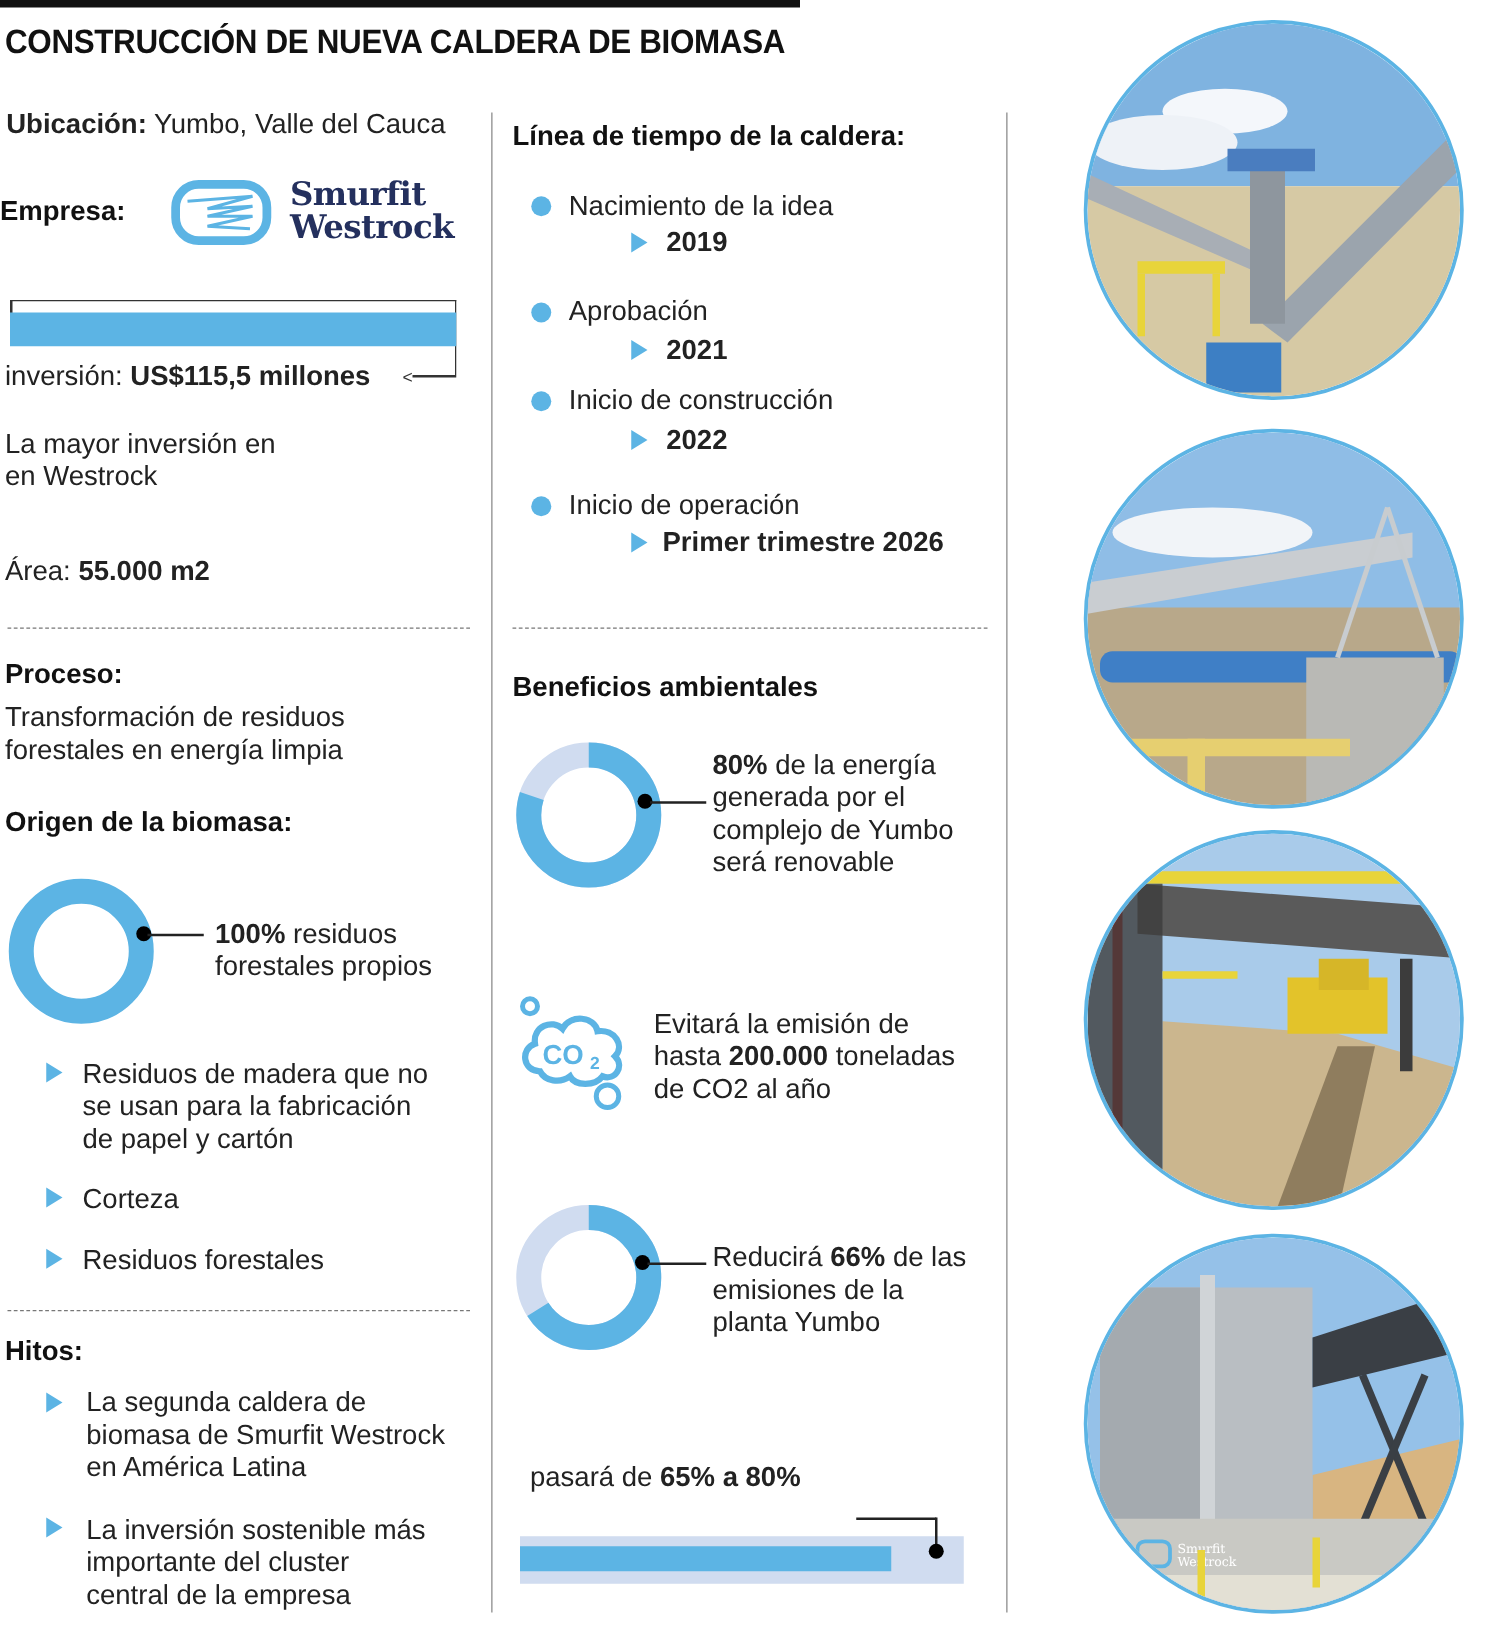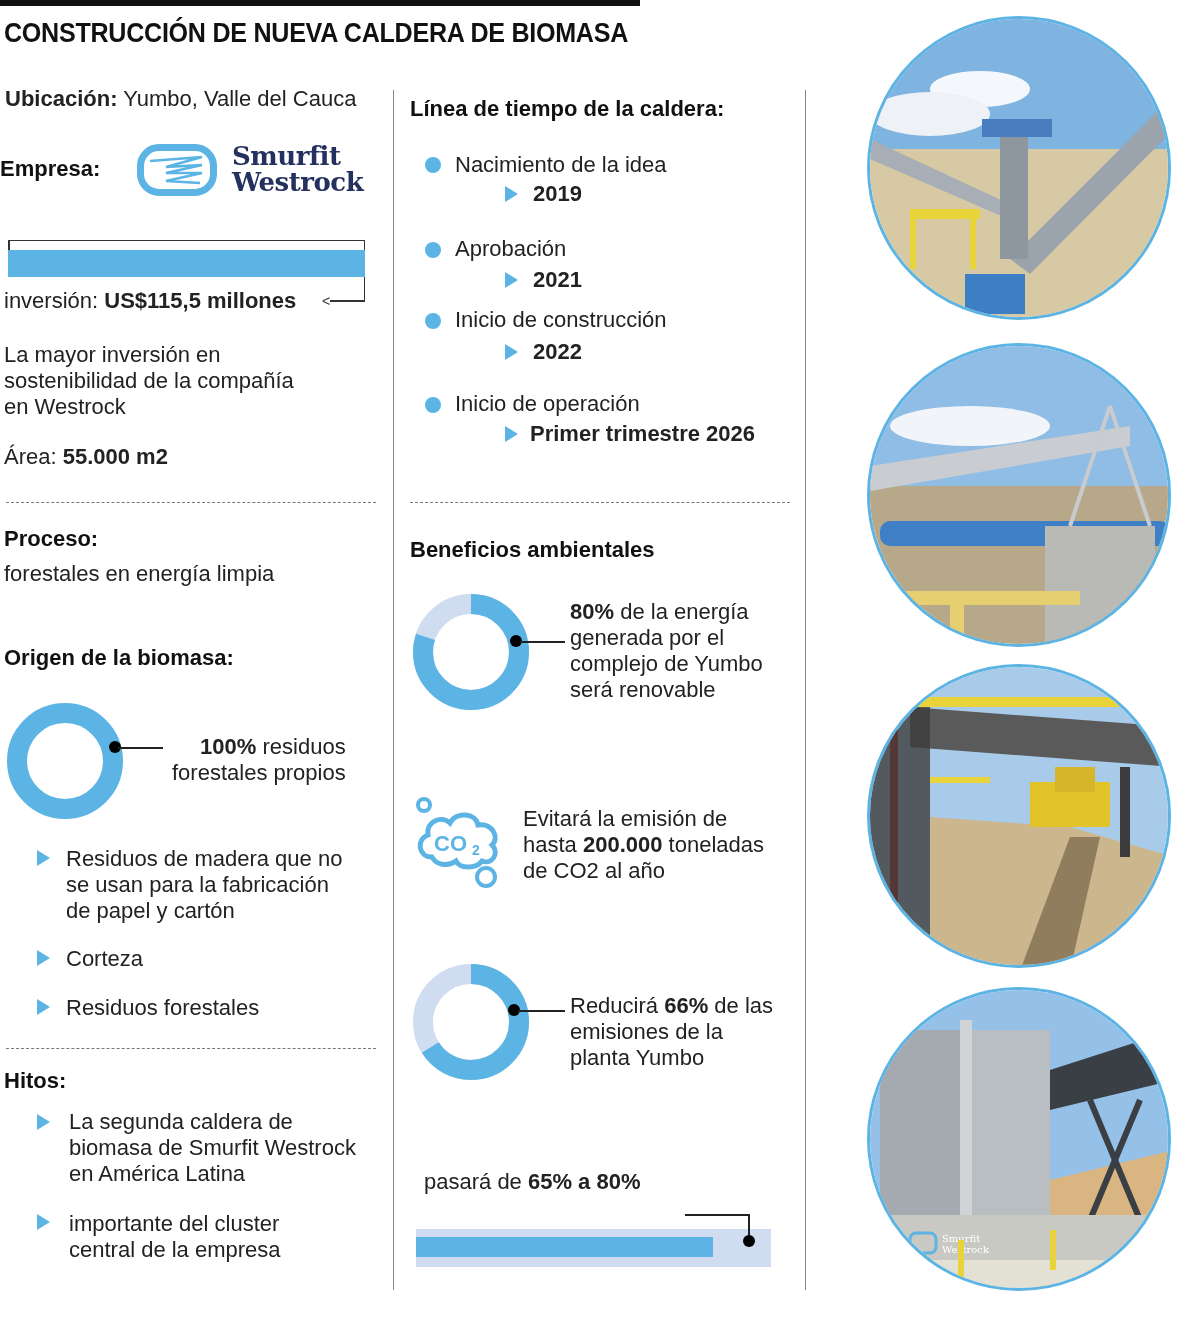--- a/index.html
+++ b/index.html
@@ -67,41 +67,41 @@
 <div class="abs inv-frame-left"></div>
 <div class="abs inv-bar"></div>
 <div class="abs inv-arrow-line"></div>
 <div class="abs" style="left:322px; top:293px; font-size:14px; color:#333;">&lt;</div>
 <div class="abs txt" style="left:4px; top:288px; white-space:nowrap;">
   <span>inversión: </span><span class="bold">US$115,5 millones</span>
 </div>
 
 <div class="abs txt" style="left:4px; top:342px;">
   <div>La mayor inversión en</div>
-  <div>sostenibilidad de la compañía</div>
   <div>en Westrock</div>
 </div>
 
 <div class="abs txt" style="left:4px; top:444px;">
   <span>Área: </span><span class="bold">55.000 m2</span>
 </div>
 
 <div class="abs h" style="left:4px; top:526px;">Proceso:</div>
 <div class="abs txt" style="left:4px; top:561px;">
+  <div>Transformación de residuos</div>
   <div>forestales en energía limpia</div>
 </div>
 
 <div class="abs h" style="left:4px; top:645px;">Origen de la biomasa:</div>
 
 <svg class="abs" style="left:6px; top:702px;" width="118" height="118" viewBox="0 0 118 118">
   <circle cx="59" cy="59" r="48" fill="none" stroke="#5cb4e4" stroke-width="20"></circle>
 </svg>
 <div class="abs blackdot" style="left:109px; top:741px;"></div>
 <div class="abs leader" style="left:118px; top:747px; width:45px;"></div>
-<div class="abs txt" style="left:172px; top:734px;text-align:right;">
+<div class="abs txt" style="left:172px; top:734px;">
   <div><span class="bold">100%</span><span> residuos</span></div>
   <div>forestales propios</div>
 </div>
 
 <div class="abs tri" style="left:37px; top:850px;"></div>
 <div class="abs txt" style="left:66px; top:846px;">
   <div>Residuos de madera que no</div>
   <div>se usan para la fabricación</div>
   <div>de papel y cartón</div>
 </div>
@@ -112,20 +112,21 @@
 
 <div class="abs h" style="left:4px; top:1068px;">Hitos:</div>
 <div class="abs tri" style="left:37px; top:1114px;"></div>
 <div class="abs txt" style="left:69px; top:1109px;">
   <div>La segunda caldera de</div>
   <div>biomasa de Smurfit Westrock</div>
   <div>en América Latina</div>
 </div>
 <div class="abs tri" style="left:37px; top:1214px;"></div>
 <div class="abs txt" style="left:69px; top:1211px;">
+  <div>La inversión sostenible más</div>
   <div>importante del cluster</div>
   <div>central de la empresa</div>
 </div>
 
 <div class="abs h" style="left:410px; top:96px;text-align:right;">Línea de tiempo de la caldera:</div>
 
 <div class="abs dot" style="left:425px; top:157px;"></div>
 <div class="abs txt" style="left:455px; top:152px;">Nacimiento de la idea</div>
 <div class="abs tri" style="left:505px; top:186px;"></div>
 <div class="abs txt bold" style="left:533px; top:181px;">2019</div>

